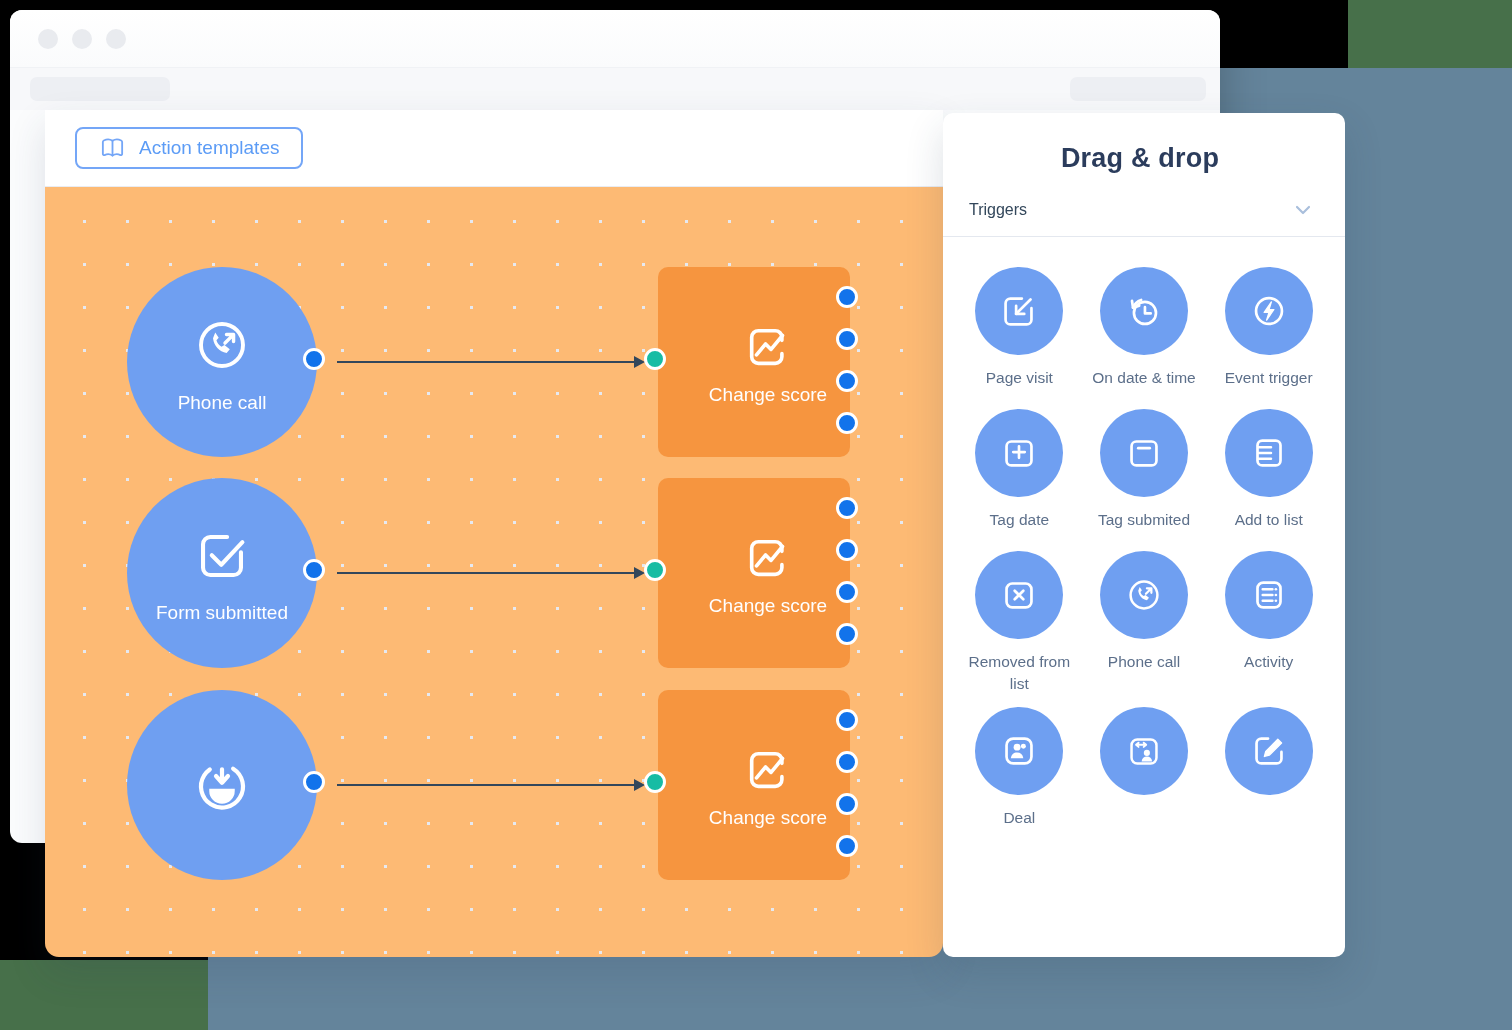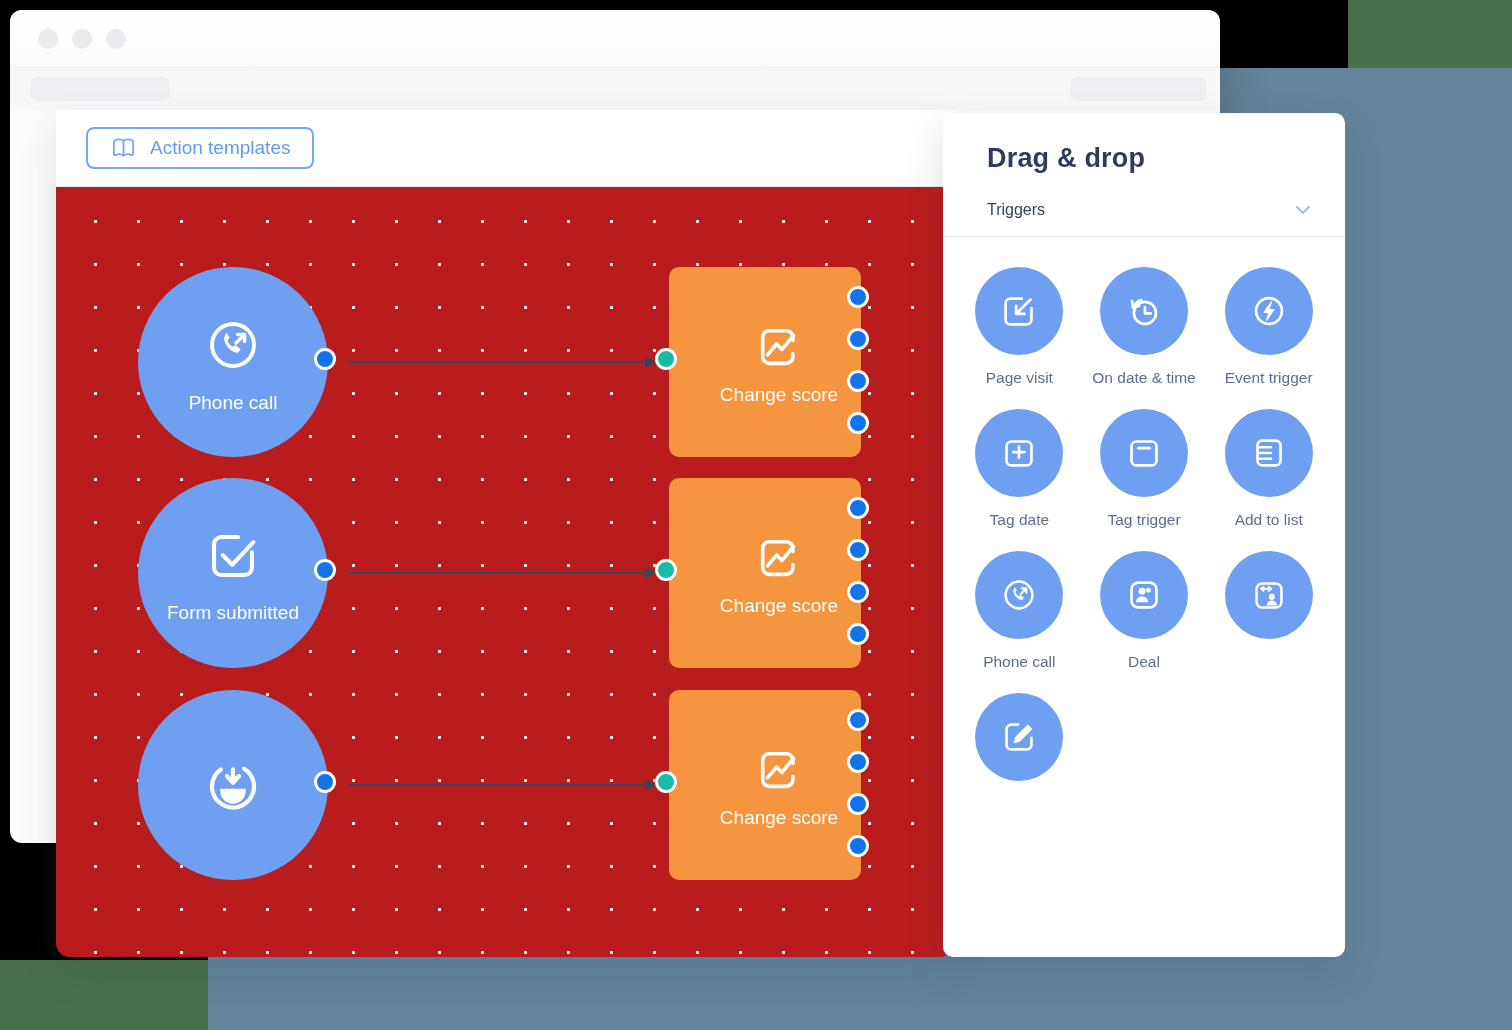--- a/index.html
+++ b/index.html
@@ -18,22 +18,22 @@
   .titlebar { height:58px; display:flex; align-items:center; padding-left:28px; gap:14px;
               background:linear-gradient(#FFFFFF,#FAFBFC); border-bottom:1px solid #F0F2F5;
               border-radius:12px 12px 0 0; }
   .tl-dot { width:20px; height:20px; border-radius:50%; background:#E9EBEF; }
   .chromebar { position:relative; height:42px; background:#F7F8FA; }
   .pill { position:absolute; top:9px; height:24px; border-radius:7px; background:#EDEFF3; }
   .pill.left  { left:20px;  width:140px; }
   .pill.right { left:1060px; width:136px; }
 
   
-  .canvas-card { position:absolute; left:56px; top:110px; width:898px; height:847px;
-                 background:#b91c1c; border-radius:0 0 14px 14px;
+  .canvas-card { position:absolute; left:45px; top:110px; width:898px; height:847px;
+                 background:#fdba74; border-radius:0 0 14px 14px;
                  box-shadow:0 16px 38px rgba(40,60,90,.14); }
   .canvas-toolbar { position:absolute; left:0; top:0; right:0; height:77px; background:#fff;
                     border-bottom:1px solid #E9ECF2; display:flex; align-items:center; padding-left:30px; }
   .tpl-btn { display:flex; align-items:center; gap:13px; height:42px; padding:0 22px;
              background:#fff; border:2px solid #74A6F7; border-radius:8px;
              color:#5C9CF6; font-size:19px; font-family:inherit; cursor:pointer; }
   .canvas-area { position:absolute; left:0; top:78px; right:0; bottom:0;
                  border-radius:0 0 14px 14px;
                  background-image:radial-gradient(circle,#E6E9F0 1.7px, transparent 2px);
                  background-size:43px 43px; background-position:18px 12px; }
@@ -62,21 +62,21 @@
                  background:#F6953F; color:#fff; display:flex; flex-direction:column;
                  align-items:center; justify-content:center; text-align:center; cursor:grab;padding-left:28px; }
   .a1 { top:157px; } .a2 { top:368px; } .a3 { top:580px; }
   .action-node .lbl { font-size:19px; margin-top:8px; }
   .action-node .port { left:178px; }
   .ap1 { top:19px; } .ap2 { top:61px; } .ap3 { top:103px; } .ap4 { top:145px; }
 
   
   .panel { position:absolute; left:943px; top:113px; width:402px; height:844px; background:#fff;
            border-radius:10px; box-shadow:0 16px 38px rgba(40,60,90,.16); overflow:hidden; }
-  .panel-head { padding:30px 34px 0 44px; }
+  .panel-head { padding:30px 34px 0 26px;text-align:center; }
   .panel-title { font-size:27px; font-weight:bold; color:#2B3C5C; letter-spacing:.2px; }
   .panel-sub { display:flex; justify-content:space-between; align-items:center; margin-top:27px; cursor:pointer; }
   .panel-sub .s { font-size:16px; font-weight:normal; color:#33475B; }
   .panel-div { height:1px; background:#E4E8EF; margin-top:17px; }
   .panel-grid { display:grid; grid-template-columns:repeat(3,1fr); padding:0 14px;
                 margin-top:30px; row-gap:11px; }
   .p-item { display:flex; flex-direction:column; align-items:center; min-height:131px; cursor:grab; }
   .p-circle { width:88px; height:88px; border-radius:50%; background:#6F9FF1;
               display:flex; align-items:center; justify-content:center; flex:none; }
   .p-label { margin-top:12px; font-size:15.5px; color:#5C6F8A; text-align:center;
@@ -266,46 +266,67 @@
         <span class="p-label">Tag date</span>
       </div>
 
       <div class="p-item">
         <span class="p-circle">
           <svg class="icon" width="46" height="46" viewBox="0 0 48 48" fill="none" stroke="#fff" stroke-width="2.8" stroke-linecap="round" stroke-linejoin="round">
             <rect x="11" y="12" width="26" height="25" rx="5"></rect>
             <path d="M18 19h12"></path>
           </svg>
         </span>
-        <span class="p-label">Tag trigger</span>
+        <span class="p-label">Tag submited</span>
       </div>
 
       <div class="p-item">
         <span class="p-circle">
           <svg class="icon" width="46" height="46" viewBox="0 0 48 48" fill="none" stroke="#fff" stroke-width="2.8" stroke-linecap="round" stroke-linejoin="round">
             <rect x="12" y="11" width="24" height="26" rx="5"></rect>
             <path d="M13 18h13M13 24h13M13 30h13"></path>
           </svg>
         </span>
         <span class="p-label">Add to list</span>
       </div>
 
+      <div class="p-item">
+        <span class="p-circle">
+          <svg class="icon" width="46" height="46" viewBox="0 0 48 48" fill="none" stroke="#fff" stroke-width="2.8" stroke-linecap="round" stroke-linejoin="round">
+            <rect x="11" y="12" width="26" height="25" rx="6"></rect>
+            <path d="M19.5 19.5l9 9M28.5 19.5l-9 9"></path>
+          </svg>
+        </span>
+        <span class="p-label">Removed from list</span>
+      </div>
 
 
       <div class="p-item">
         <span class="p-circle">
           <svg class="icon" width="46" height="46" viewBox="0 0 48 48" fill="none" stroke="#fff" stroke-width="2.6" stroke-linecap="round" stroke-linejoin="round">
             <circle cx="24" cy="24" r="14"></circle>
             <path d="M18 19.5c.8 5.4 4 8.8 9.1 9.9l2.1-2.5-3.6-2.9-1.9 1.1c-1.7-1-2.9-2.4-3.4-4.3l1.5-1.7-2.3-3.5z" fill="#fff" stroke="none"></path>
             <path d="M27 17h4.7v4.7M31.3 17.4 26 22.7" stroke-width="2.3"></path>
           </svg>
         </span>
         <span class="p-label">Phone call</span>
       </div>
 
+      <div class="p-item">
+        <span class="p-circle">
+          <svg class="icon" width="46" height="46" viewBox="0 0 48 48" fill="none" stroke="#fff" stroke-width="2.8" stroke-linecap="round" stroke-linejoin="round">
+            <rect x="12" y="11" width="24" height="26" rx="6"></rect>
+            <path d="M17.5 18h10M17.5 24h10M17.5 30h10"></path>
+            <circle cx="31.2" cy="18" r="1.4" fill="#fff" stroke="none"></circle>
+            <circle cx="31.2" cy="24" r="1.4" fill="#fff" stroke="none"></circle>
+            <circle cx="31.2" cy="30" r="1.4" fill="#fff" stroke="none"></circle>
+          </svg>
+        </span>
+        <span class="p-label">Activity</span>
+      </div>
 
       <div class="p-item">
         <span class="p-circle">
           <svg class="icon" width="46" height="46" viewBox="0 0 48 48" fill="none" stroke="#fff" stroke-width="2.8" stroke-linecap="round" stroke-linejoin="round">
             <rect x="11" y="11" width="26" height="26" rx="7"></rect>
             <circle cx="22" cy="20" r="3.6" fill="#fff" stroke="none"></circle>
             <circle cx="28.6" cy="19" r="2.6" fill="#fff" stroke="none"></circle>
             <path d="M15.5 31.5c.5-4 3-6 6.5-6 3.6 0 6 2 6.5 6z" fill="#fff" stroke="none"></path>
           </svg>
         </span>

